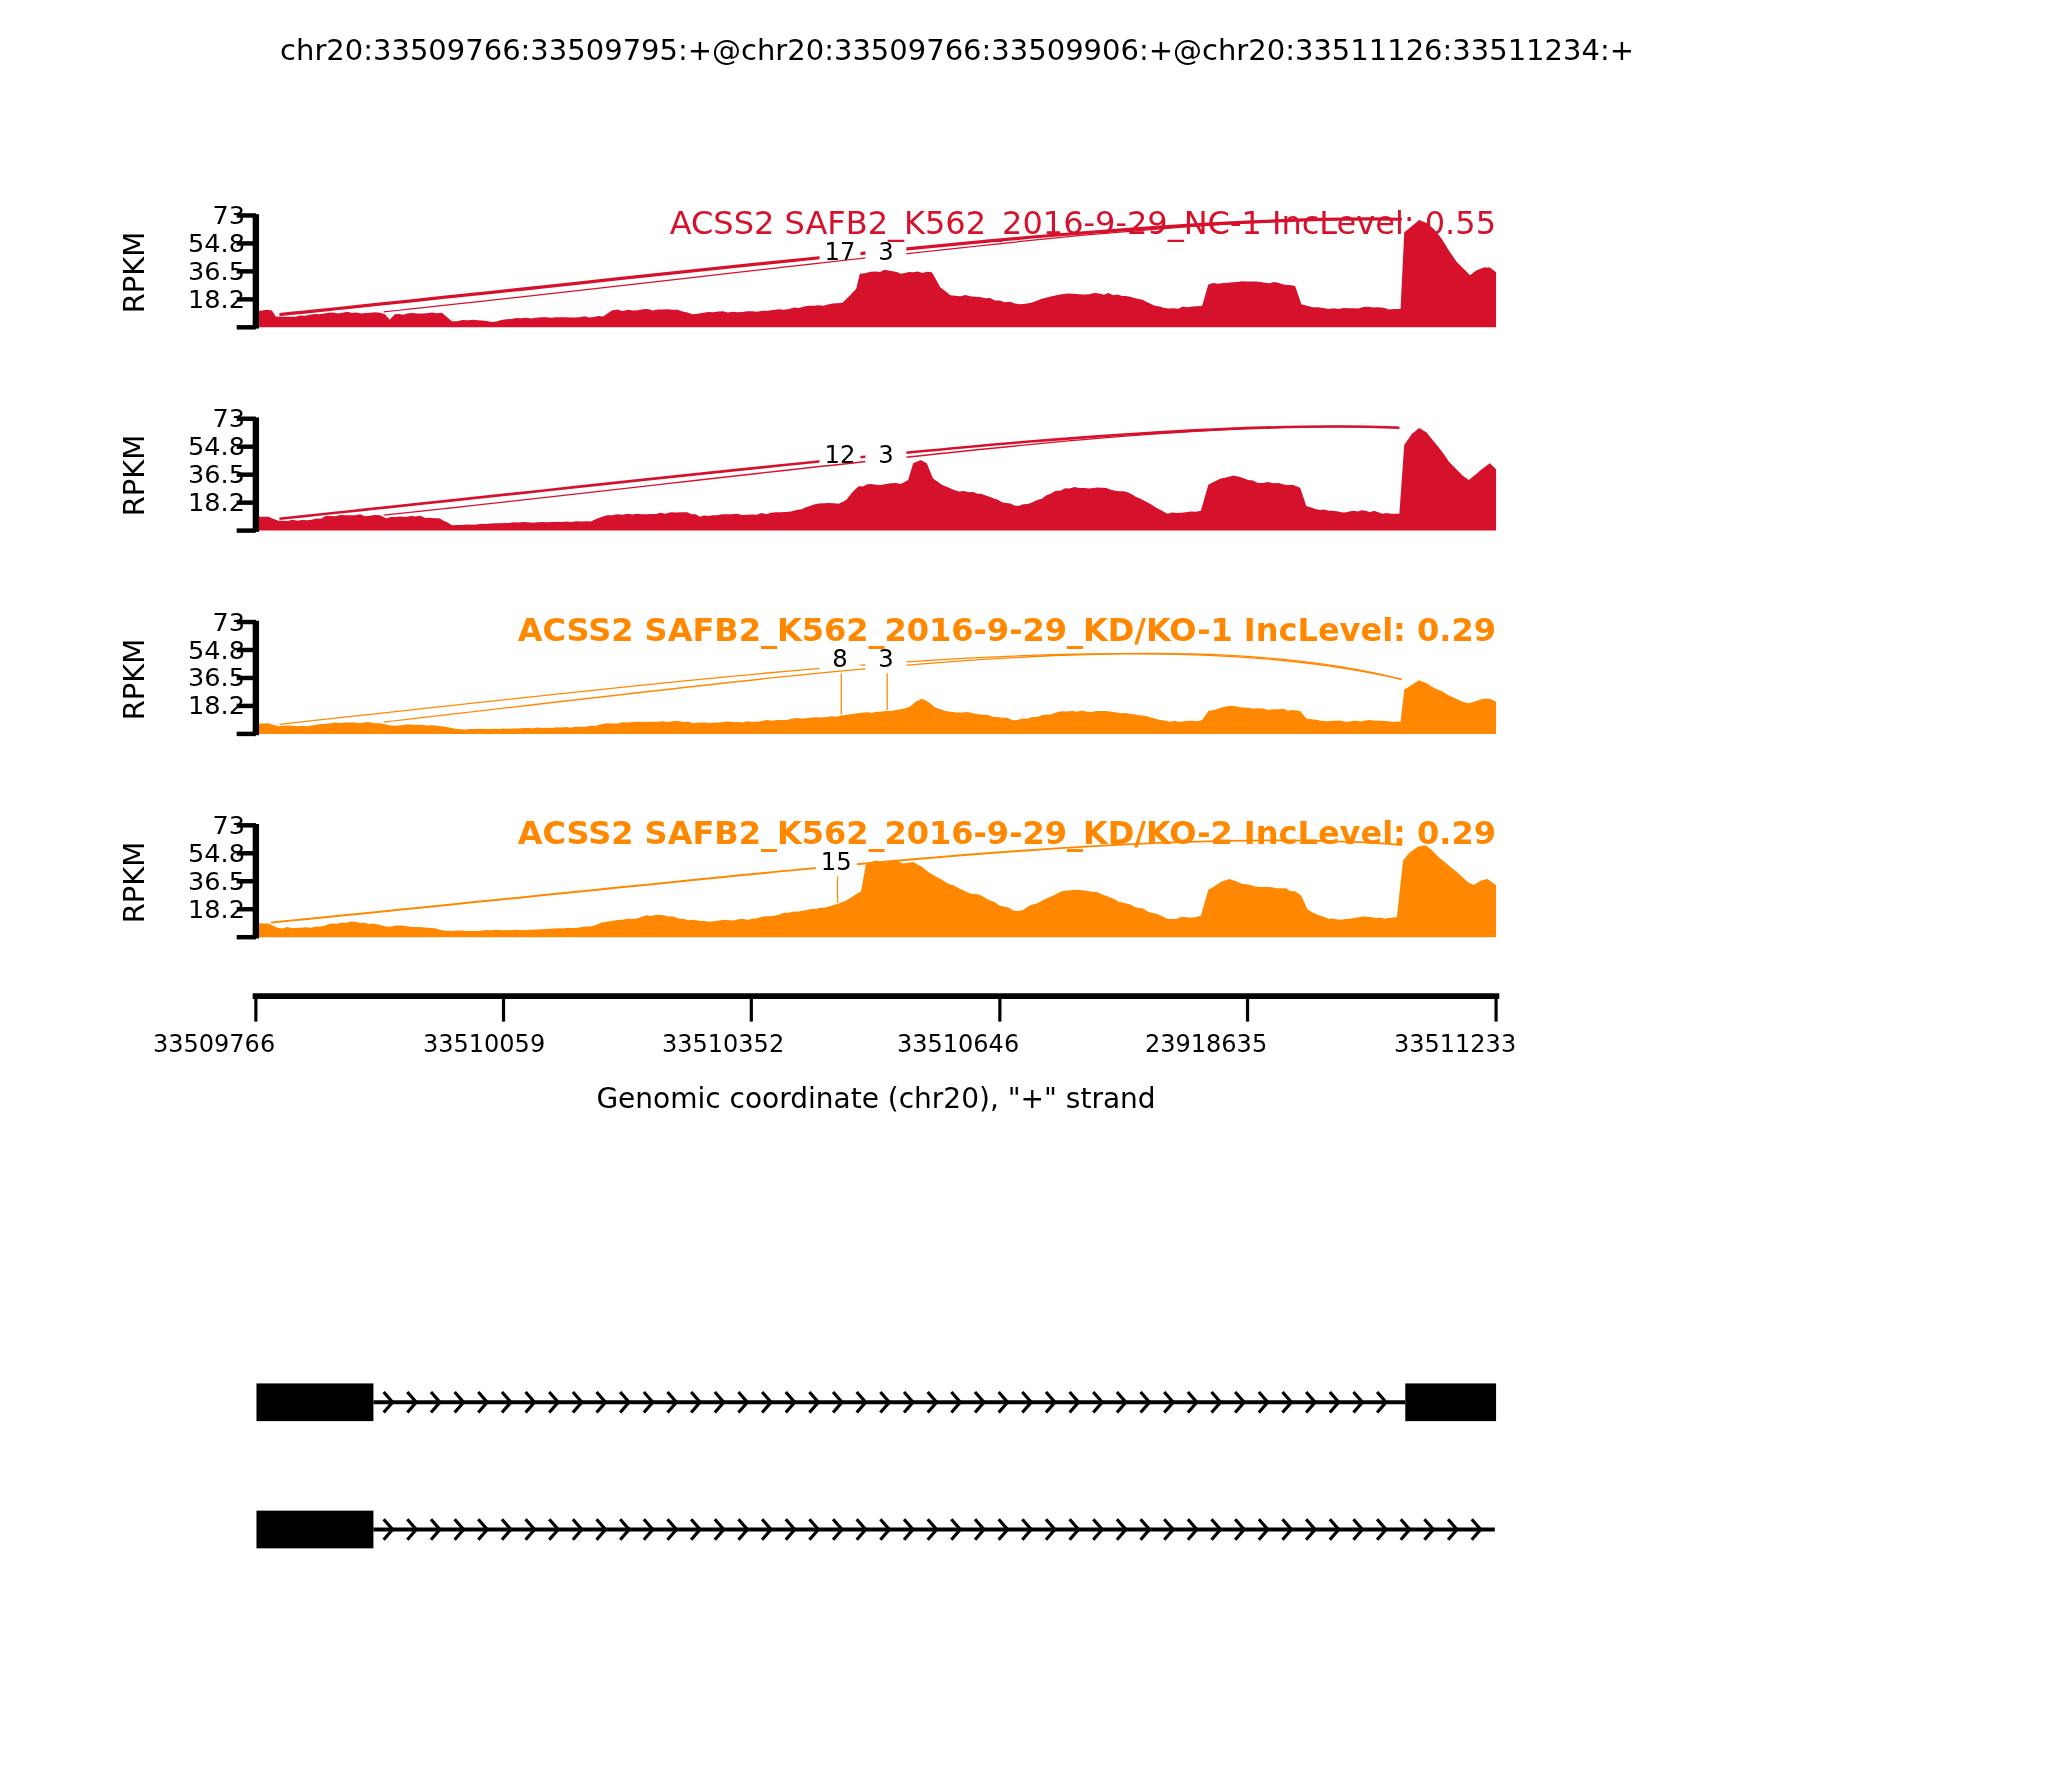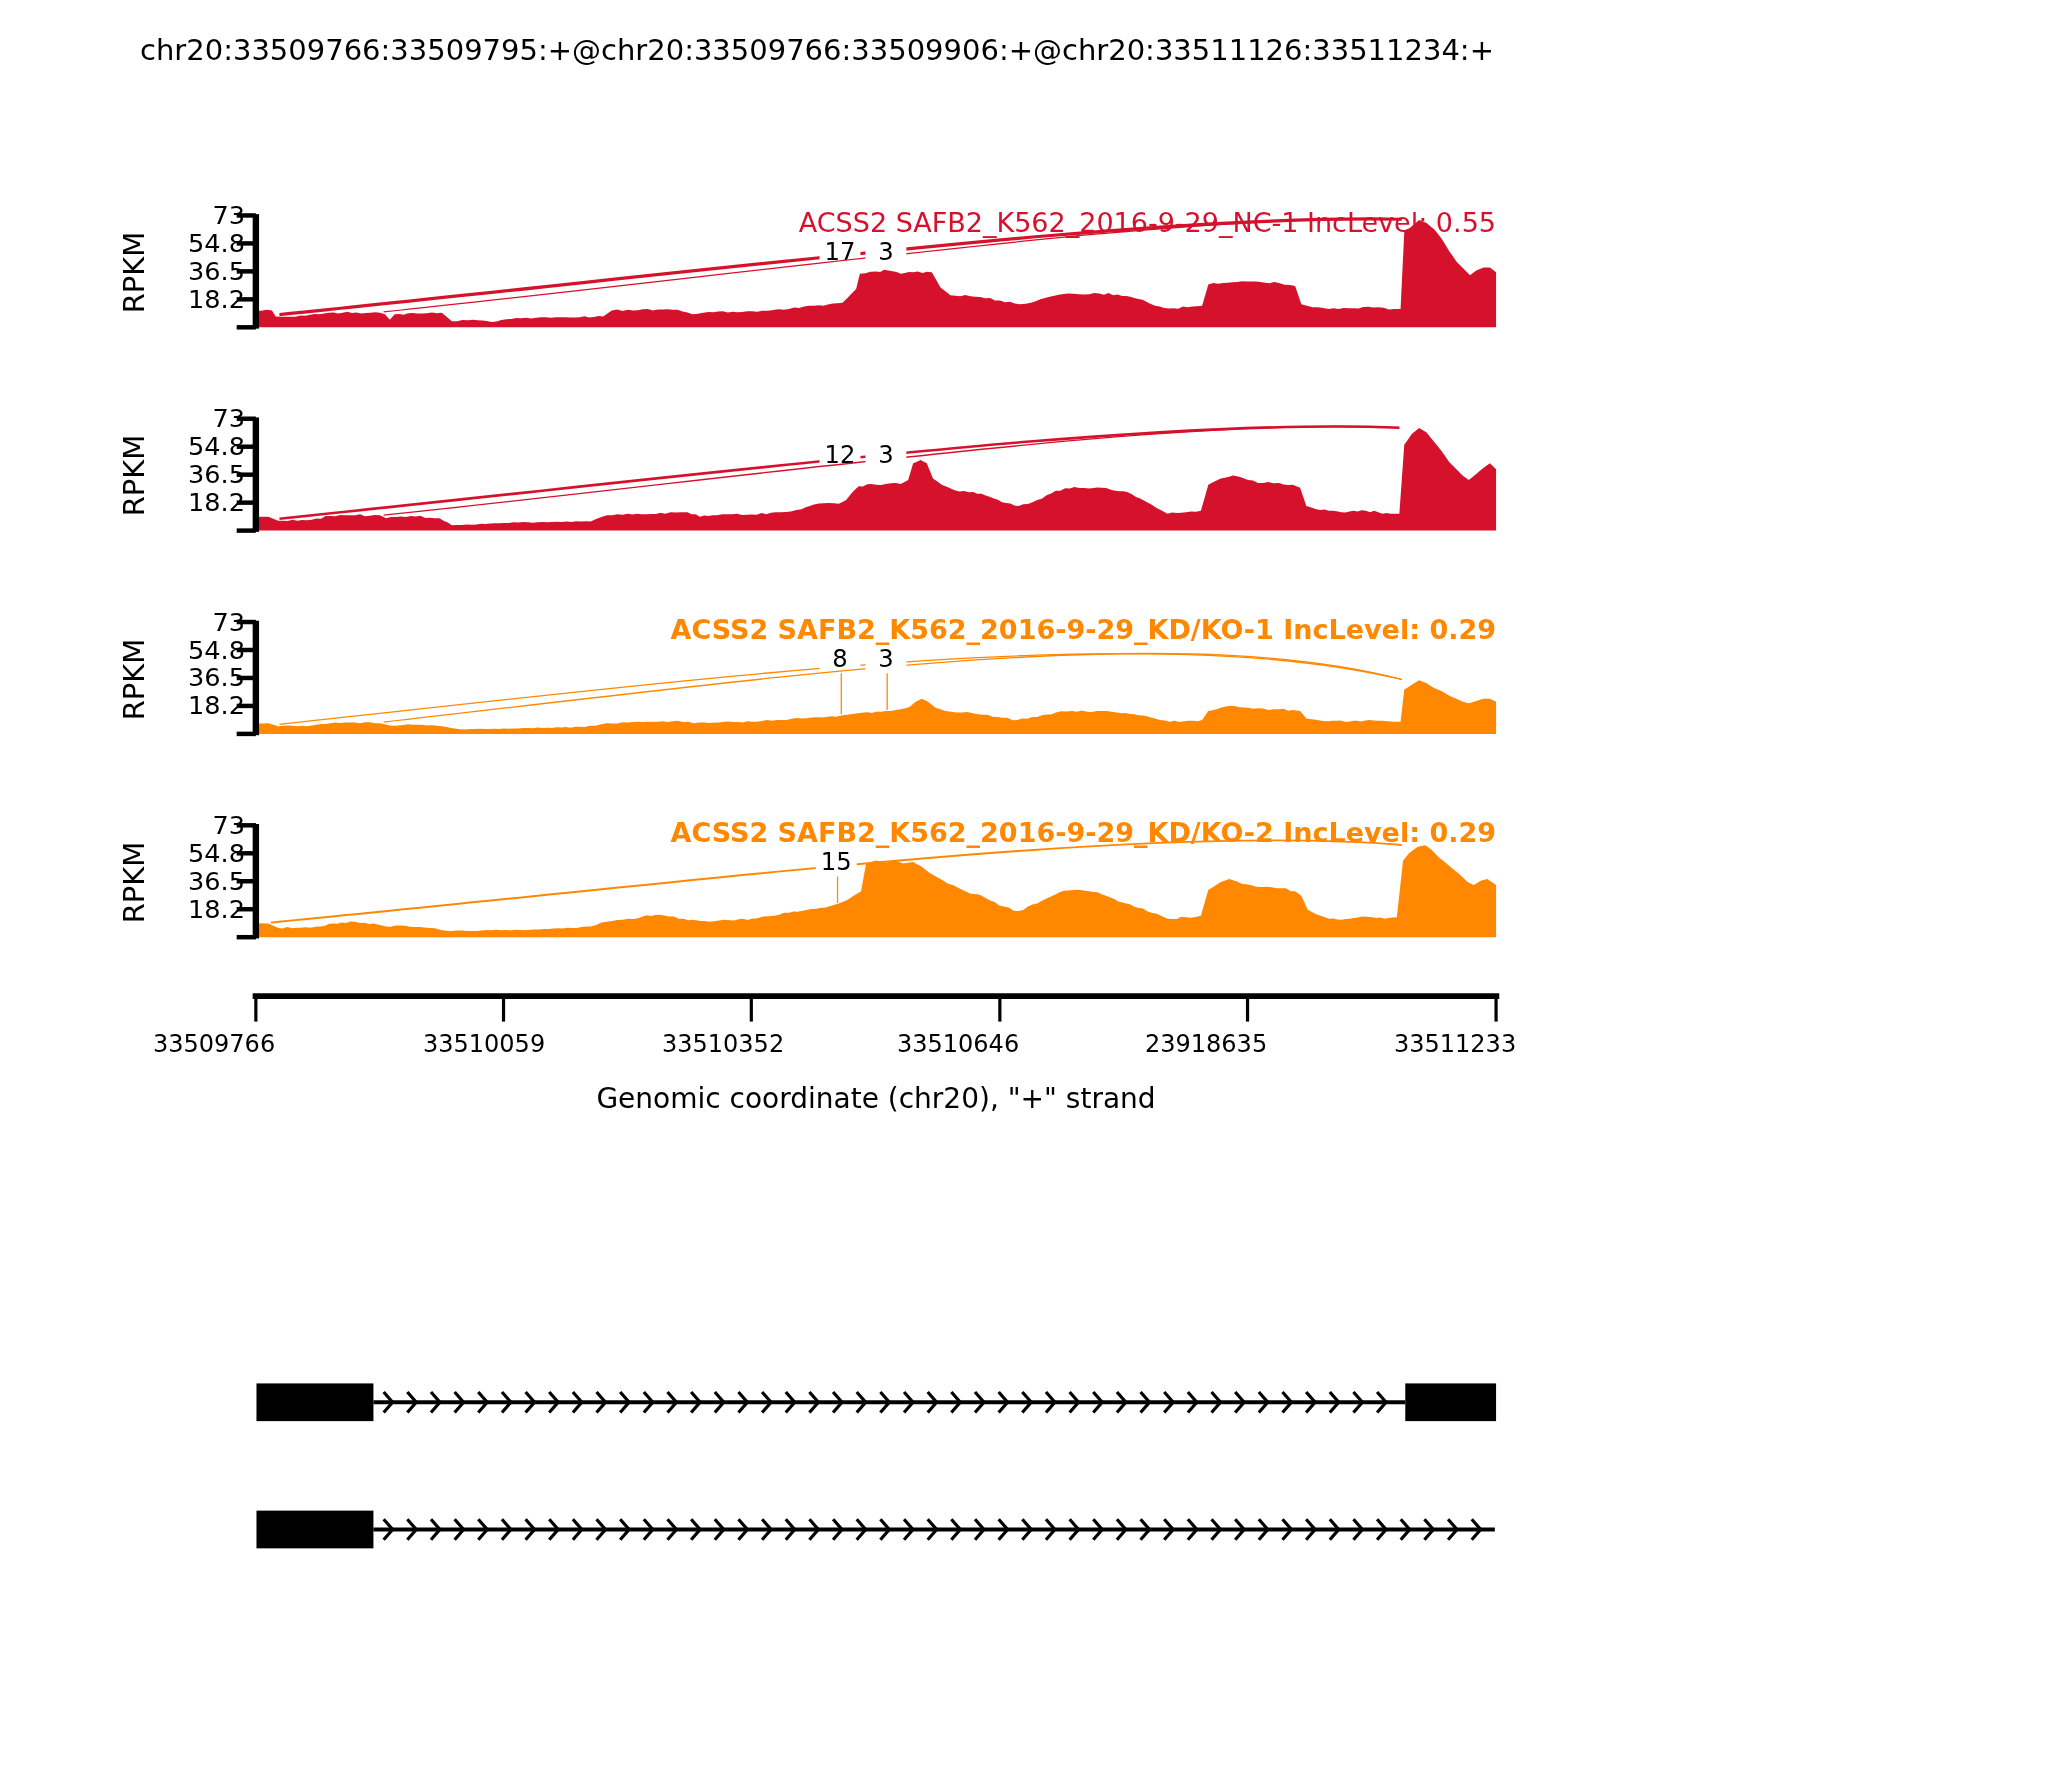--- a/index.html
+++ b/index.html
@@ -1,25 +1,25 @@
 <!DOCTYPE html>
 <html style="font-size:10.2px"><head>
 <meta charset="utf-8">
 <style>
   html,body{margin:0;padding:0;background:#ffffff;}
   .canvas{position:relative;width:2046px;height:1790px;background:#ffffff;overflow:hidden;
           font-family:"DejaVu Sans","Liberation Sans",sans-serif;color:#000;}
   svg.overlay{position:absolute;left:0;top:0;}
-  .fig-title{position:absolute;top:33px;left:0;width:1634px;text-align:center;
+  .fig-title{position:absolute;top:33px;left:0;width:1634px;text-align:right;
              font-size:29px;white-space:nowrap;}
   .rpkm{position:absolute;width:128px;height:31px;line-height:31px;text-align:center;
         font-size:29px;transform:rotate(-90deg);}
   .ytick{position:absolute;width:96px;height:31px;line-height:31px;text-align:right;
          font-size:25.6px;left:149px;}
-  .ttl{position:absolute;right:550px;font-size:27px;line-height:28px;white-space:nowrap;}
+  .ttl{position:absolute;right:550px;font-size:32px;line-height:28px;white-space:nowrap;}
   .xtick{position:absolute;width:205px;height:28px;line-height:28px;text-align:left;
          font-size:24px;top:1030px;}
   .xlabel{position:absolute;left:256px;width:1240px;top:1082px;text-align:center;
           font-size:28px;}
 </style>
 </head>
 <body>
 
 <div class="canvas">
 

